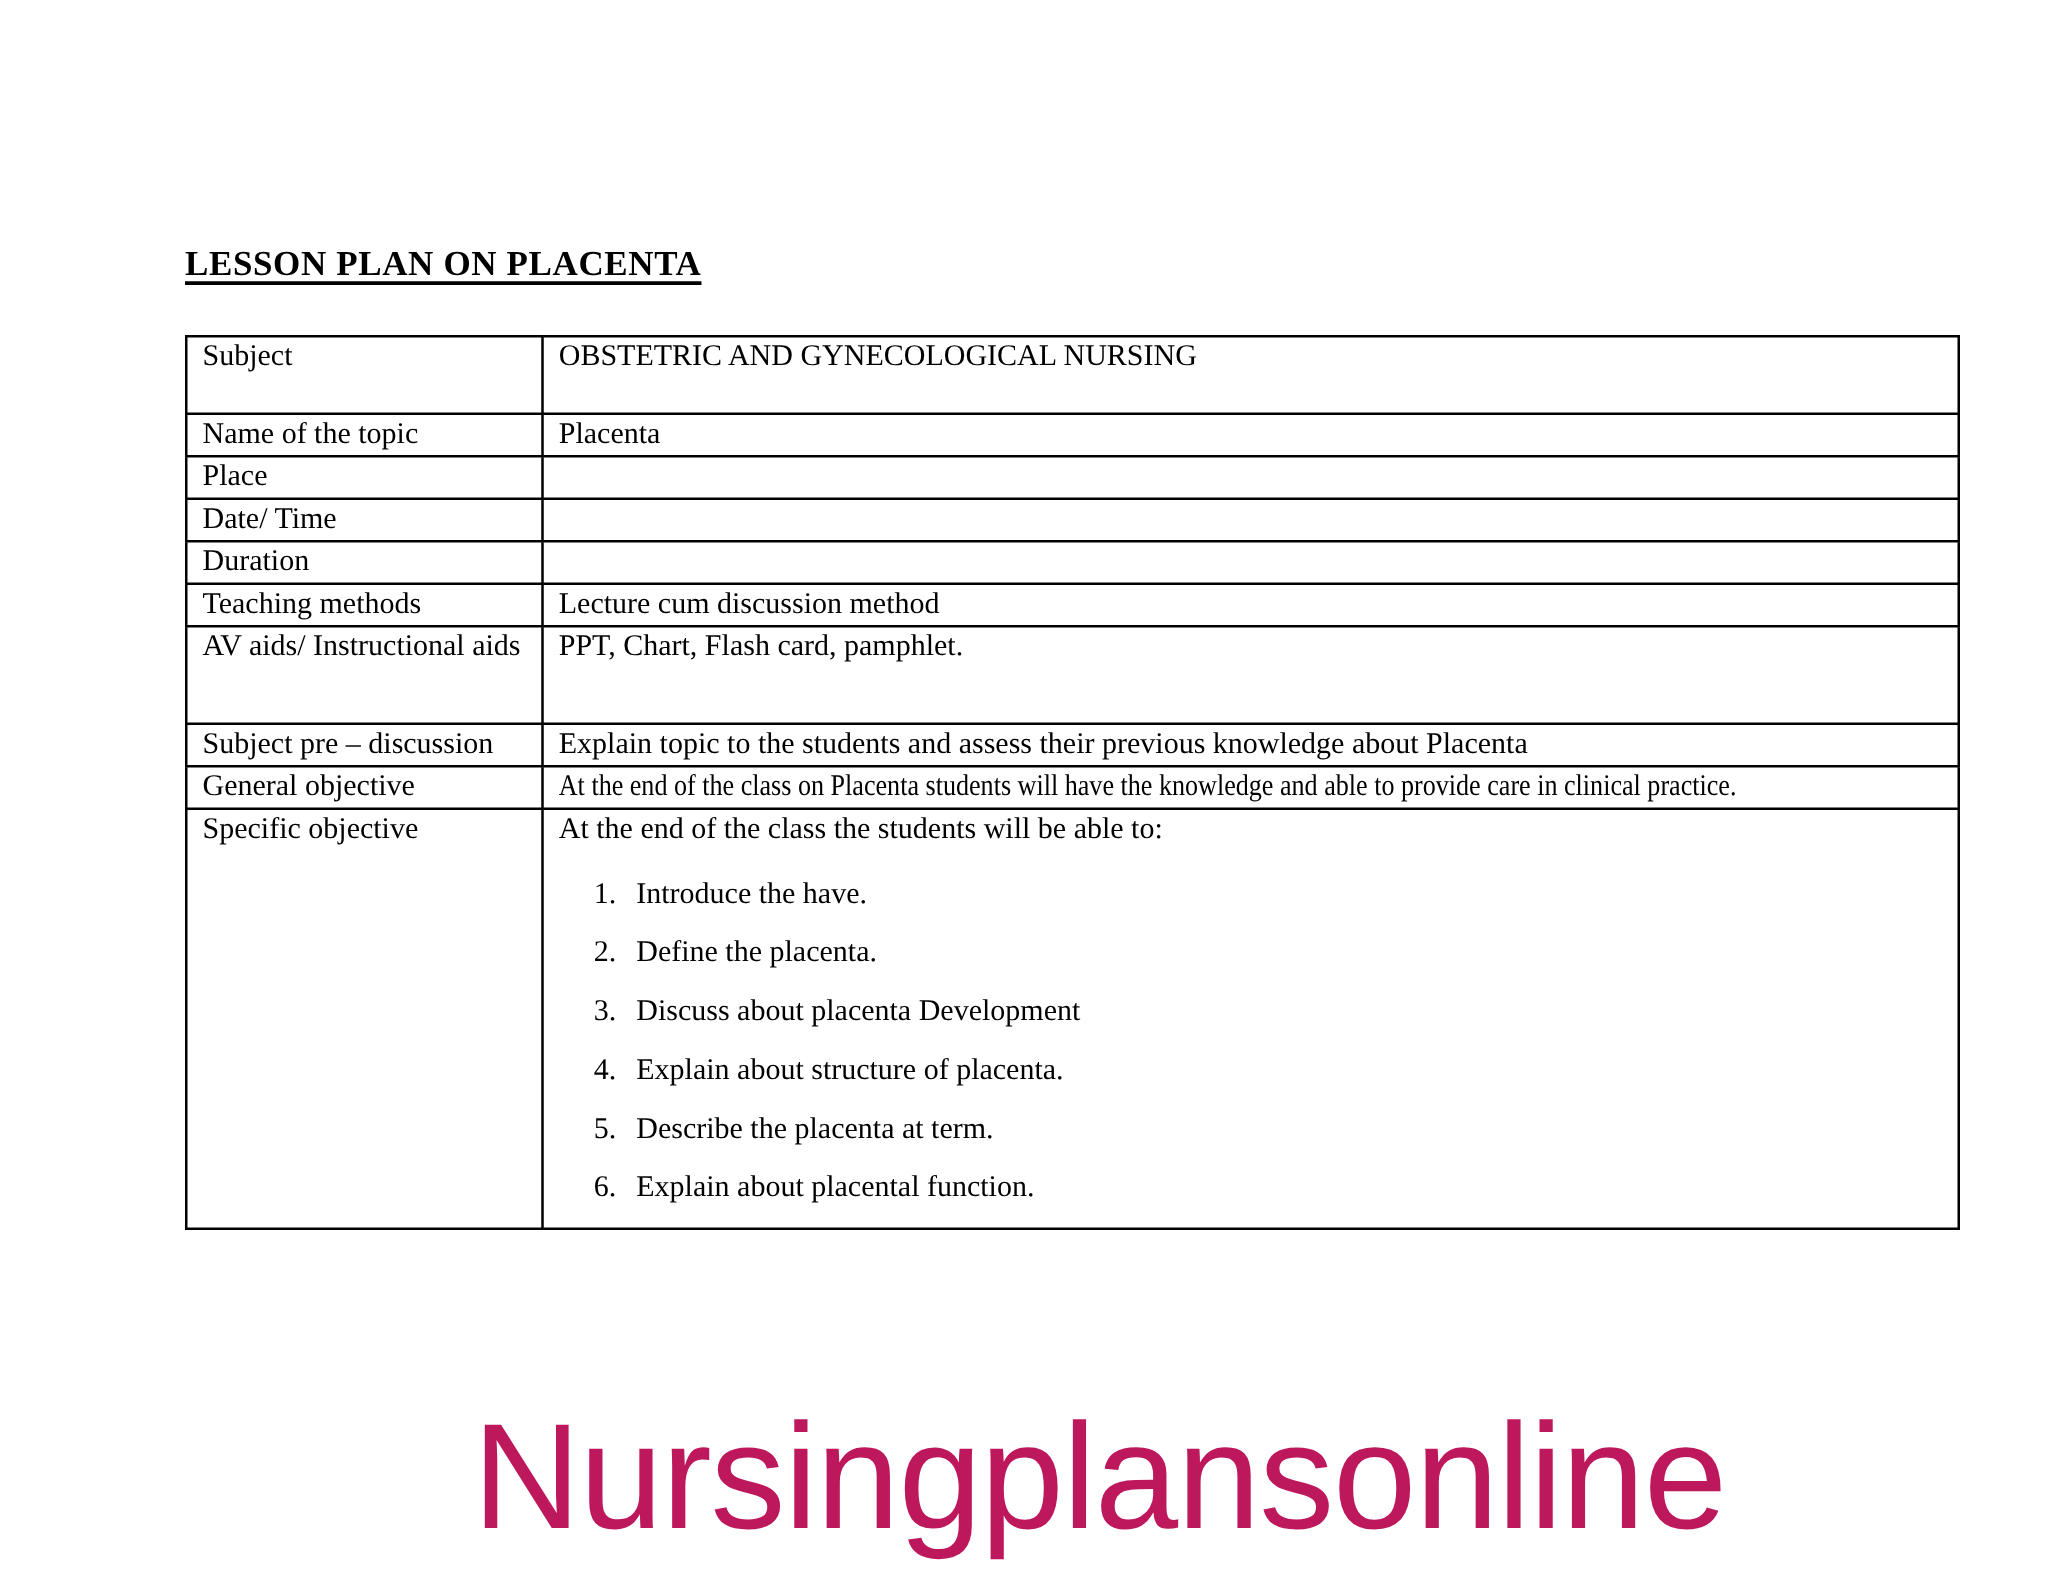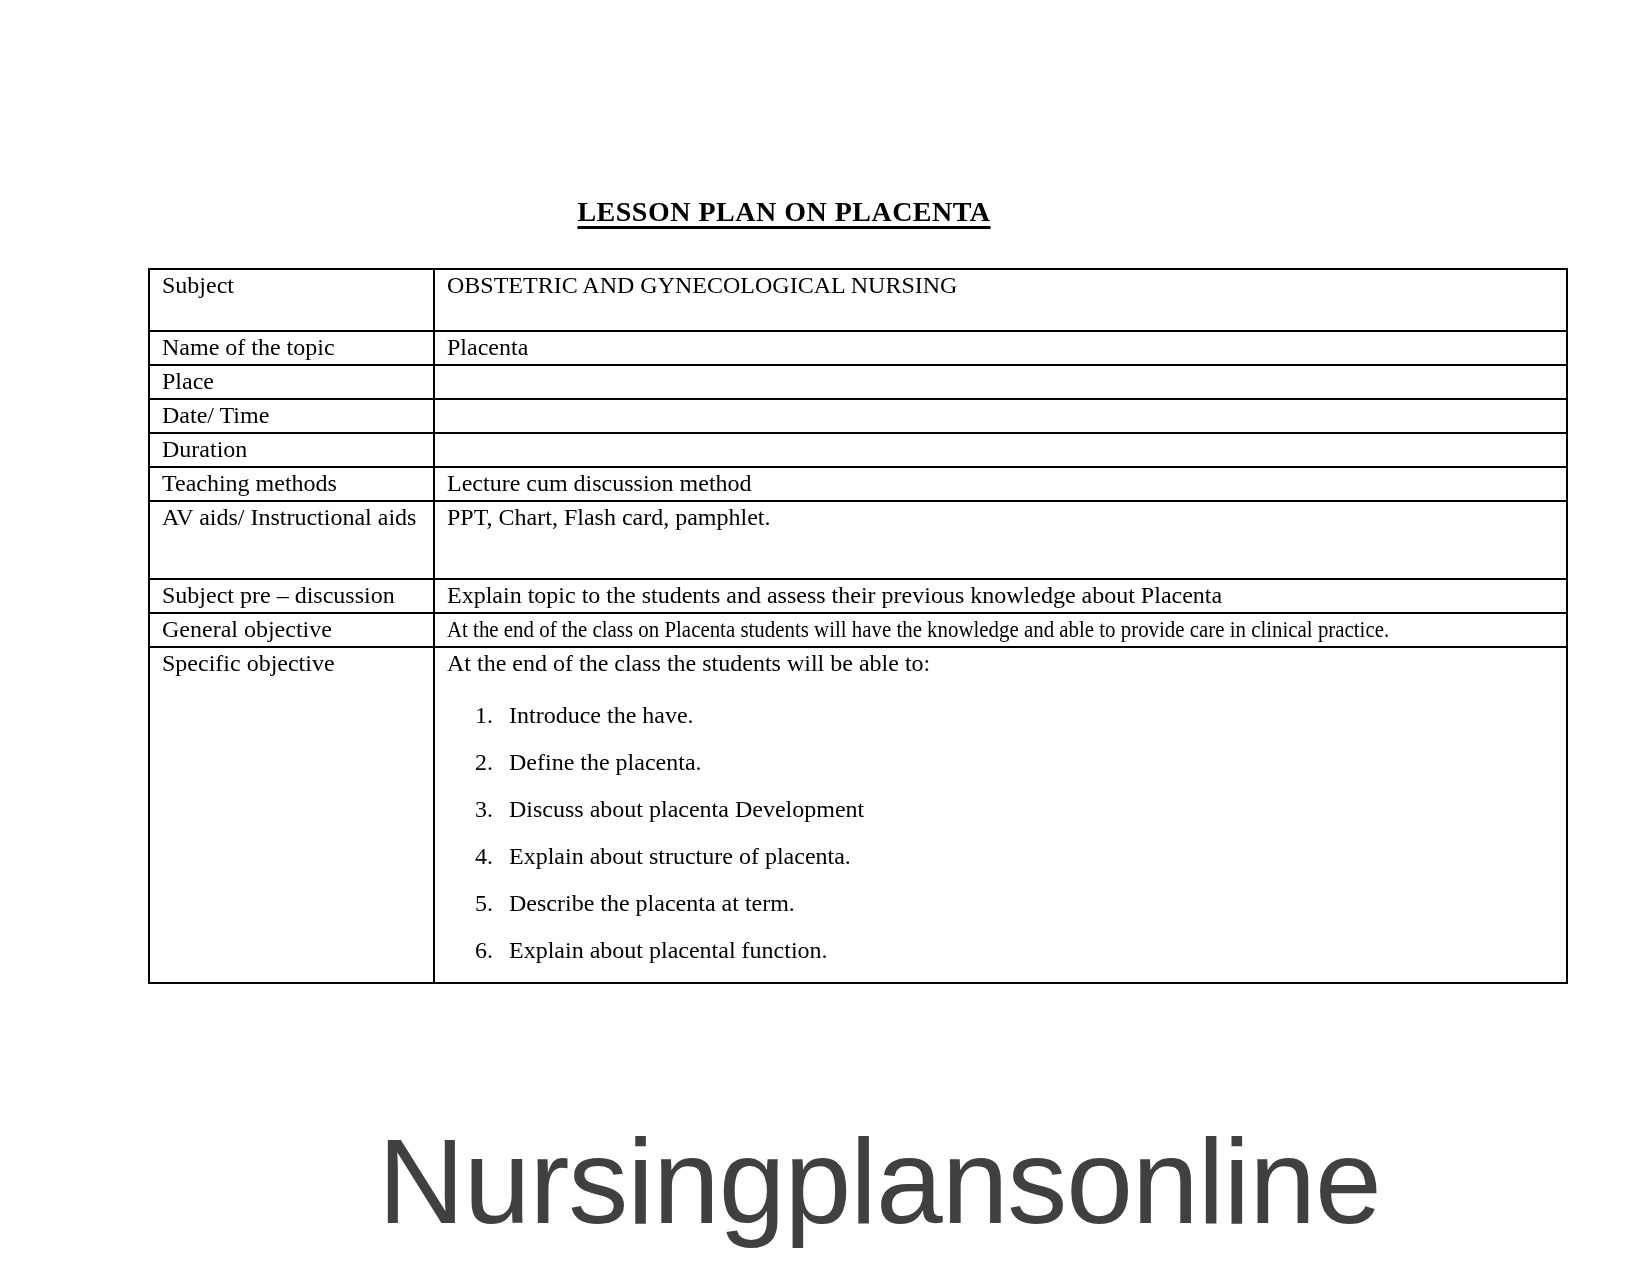--- a/index.html
+++ b/index.html
@@ -14,21 +14,20 @@
     background: #ffffff;
     color: #000000;
     font-family: "Liberation Serif", "DejaVu Serif", serif;
     overflow: hidden;
   }
   .title {
     position: absolute;
     top: 196px;
     left: 148px;
     width: 1272px;
-    text-align: center;
     font-size: 28px;
     font-weight: bold;
     letter-spacing: 0.5px;
   }
   .title-text {
     text-decoration: underline;
     text-decoration-thickness: 3px;
     text-underline-offset: 5px;
   }
   table.lesson-table {
@@ -74,21 +73,21 @@
     width: 34px;
     flex: 0 0 34px;
   }
   .watermark {
     position: absolute;
     top: 1112px;
     left: 378px;
     font-family: "Liberation Sans", "DejaVu Sans", sans-serif;
     font-weight: 300;
     font-size: 120px;
-    color: #404040;
+    color: #be185d;
     white-space: nowrap;
     letter-spacing: -1px;
   }
 </style>
 </head>
 <body>
 
 <div class="doc">
 
   <div class="title">

